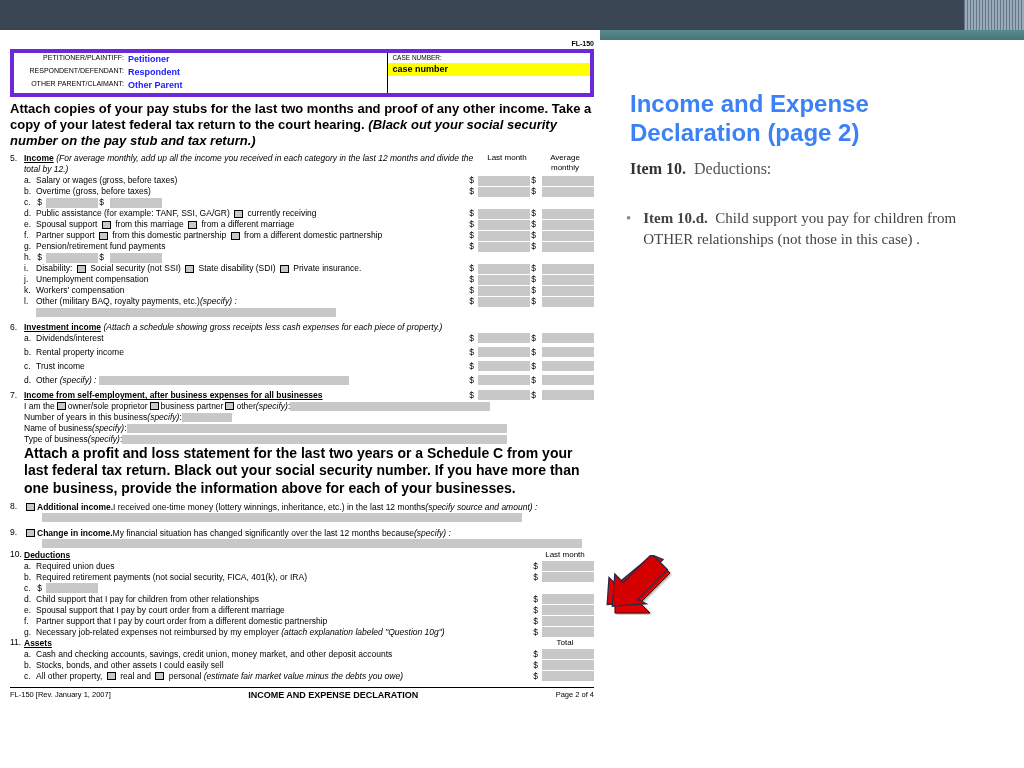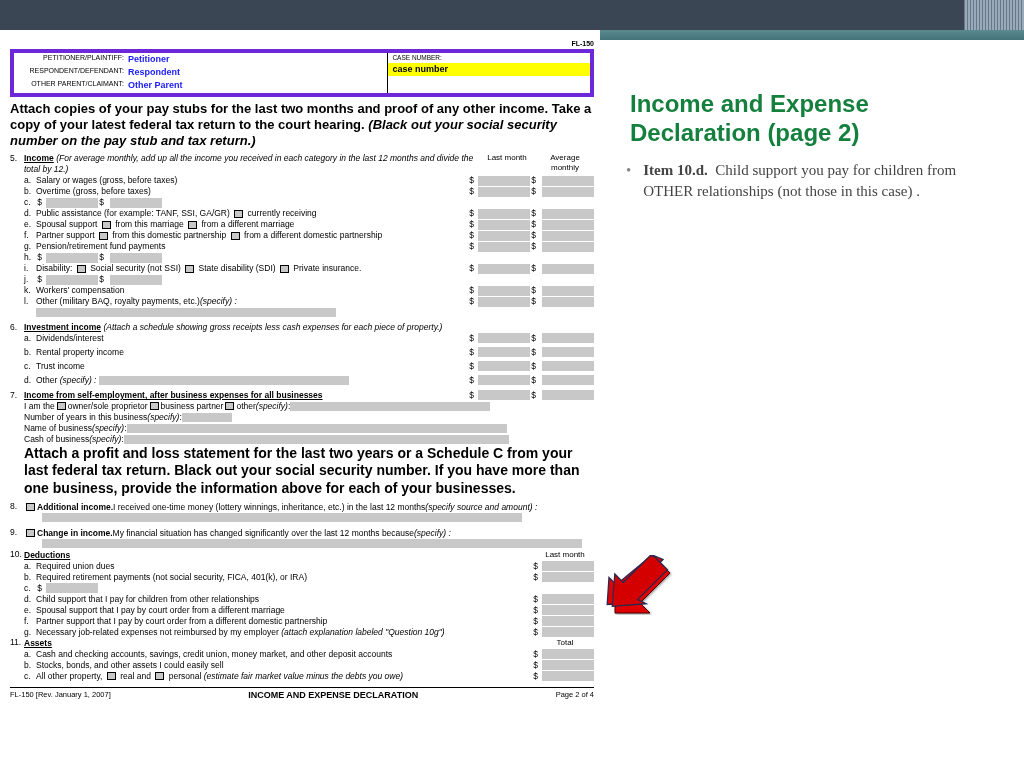--- a/index.html
+++ b/index.html
@@ -31,21 +31,21 @@
   .line { display: flex; align-items: center; font-size: 8.5px; min-height: 11px; }
   .ltr { width: 12px; }
   .linetxt { flex: 1; position: relative; }
   .dollar { width: 6px; text-align: right; }
   .blank { width: 52px; height: 10px; background: #c8c8c8; margin-left: 4px; }
   .blank2 { width: 52px; height: 10px; background: #c8c8c8; margin-left: 6px; }
   .ck { display: inline-block; width: 9px; height: 8px; background: #c8c8c8; border: 1px solid #000; vertical-align: middle; margin: 0 2px; }
   .grayfill { display: inline-block; height: 9px; background: #c8c8c8; vertical-align: middle; }
   .footer { display: flex; justify-content: space-between; border-top: 1px solid #000; margin-top: 6px; padding-top: 2px; font-size: 7.5px; }
   .footcenter { font-weight: bold; font-size: 9px; }
-  .rtitle { font-family: "Trebuchet MS", sans-serif; font-size: 24px; font-weight: bold; color: #15803d; line-height: 1.2; margin-bottom: 12px; }
+  .rtitle { font-family: "Trebuchet MS", sans-serif; font-size: 24px; font-weight: bold; color: #3b82f6; line-height: 1.2; margin-bottom: 12px; }
   .ritem { font-family: Georgia, serif; font-size: 16px; color: #555; margin-bottom: 30px; }
   .ritem b { color: #333; }
   .rbullet { display: flex; font-family: Georgia, serif; font-size: 15px; color: #444; line-height: 1.4; }
   .rbullet .dot { color: #888; margin-right: 12px; margin-left: -4px; }
   .arrow { position: absolute; left: 600px; top: 555px; }
 </style>
 </head>
 <body>
 
 <div class="topbar"></div>
@@ -158,20 +158,21 @@
         <div class="line">
             <span class="ltr">i.</span>
             <span class="linetxt"><span>Disability:</span> <span class="ck"></span> <span>Social security (not SSI)</span> <span class="ck"></span> <span>State disability (SDI)</span> <span class="ck"></span> <span>Private insurance.</span></span>
             <span class="dollar">$</span>
             <span class="blank"></span>
             <span class="dollar">$</span>
             <span class="blank2"></span>
           </div>
         <div class="line">
             <span class="ltr">j.</span>
+            <span class="linetxt">Unemployment compensation</span>
             <span class="dollar">$</span>
             <span class="blank"></span>
             <span class="dollar">$</span>
             <span class="blank2"></span>
           </div>
         <div class="line">
             <span class="ltr">k.</span>
             <span class="linetxt">Workers' compensation</span>
             <span class="dollar">$</span>
             <span class="blank"></span>
@@ -238,21 +239,21 @@
         <div class="line">
             <span class="sechdr linetxt" style="font-weight:bold">Income from self-employment, after business expenses for all businesses</span>
             <span class="dollar">$</span>
             <span class="blank"></span>
             <span class="dollar">$</span>
             <span class="blank2"></span>
           </div>
         <div class="line"><span>I am the</span> <span class="ck"></span> <span>owner/sole proprietor</span> <span class="ck"></span> <span>business partner</span> <span class="ck"></span> <span>other</span> <i>(specify)</i> : <span class="grayfill" style="width:200px"></span></div>
         <div class="line"><span>Number of years in this business</span> <i>(specify)</i> : <span class="grayfill" style="width:50px"></span></div>
         <div class="line"><span>Name of business</span> <i>(specify)</i> : <span class="grayfill" style="width:380px"></span></div>
-        <div class="line"><span>Cash of business</span> <i>(specify)</i> : <span class="grayfill" style="width:385px"></span></div>
+        <div class="line"><span>Type of business</span> <i>(specify)</i> : <span class="grayfill" style="width:385px"></span></div>
         <div style="font-weight:bold;font-size:14px">Attach a profit and loss statement for the last two years or a Schedule C from your last federal tax return. Black out your social security number. If you have more than one business, provide the information above for each of your businesses.</div>
       </div>
     </div>
 
     <div class="section">
       <div class="num">8.</div>
       <div class="secbody">
         <div class="line">
             <span class="ck"></span> 
             <b>Additional income.</b> 
@@ -361,20 +362,21 @@
 
     <div class="footer">
       <span>FL-150 [Rev. January 1, 2007]</span>
       <span class="footcenter">INCOME AND EXPENSE DECLARATION</span>
       <span>Page 2 of 4</span>
     </div>
   </div>
 
   <div class="rightcol">
     <div class="rtitle">Income and Expense Declaration (page 2)</div>
+    <div class="ritem"><b>Item 10.</b>&nbsp;&nbsp;<span>Deductions:</span></div>
     <div class="rbullet">
       <span class="dot">•</span>
       <div><b>Item 10.d.</b>&nbsp;&nbsp;<span>Child support you pay for children from OTHER relationships (not those in this case) .</span></div>
     </div>
   </div>
 </div>
 
 <svg class="arrow" width="80" height="60">
   <defs>
       <filter id="sh">

